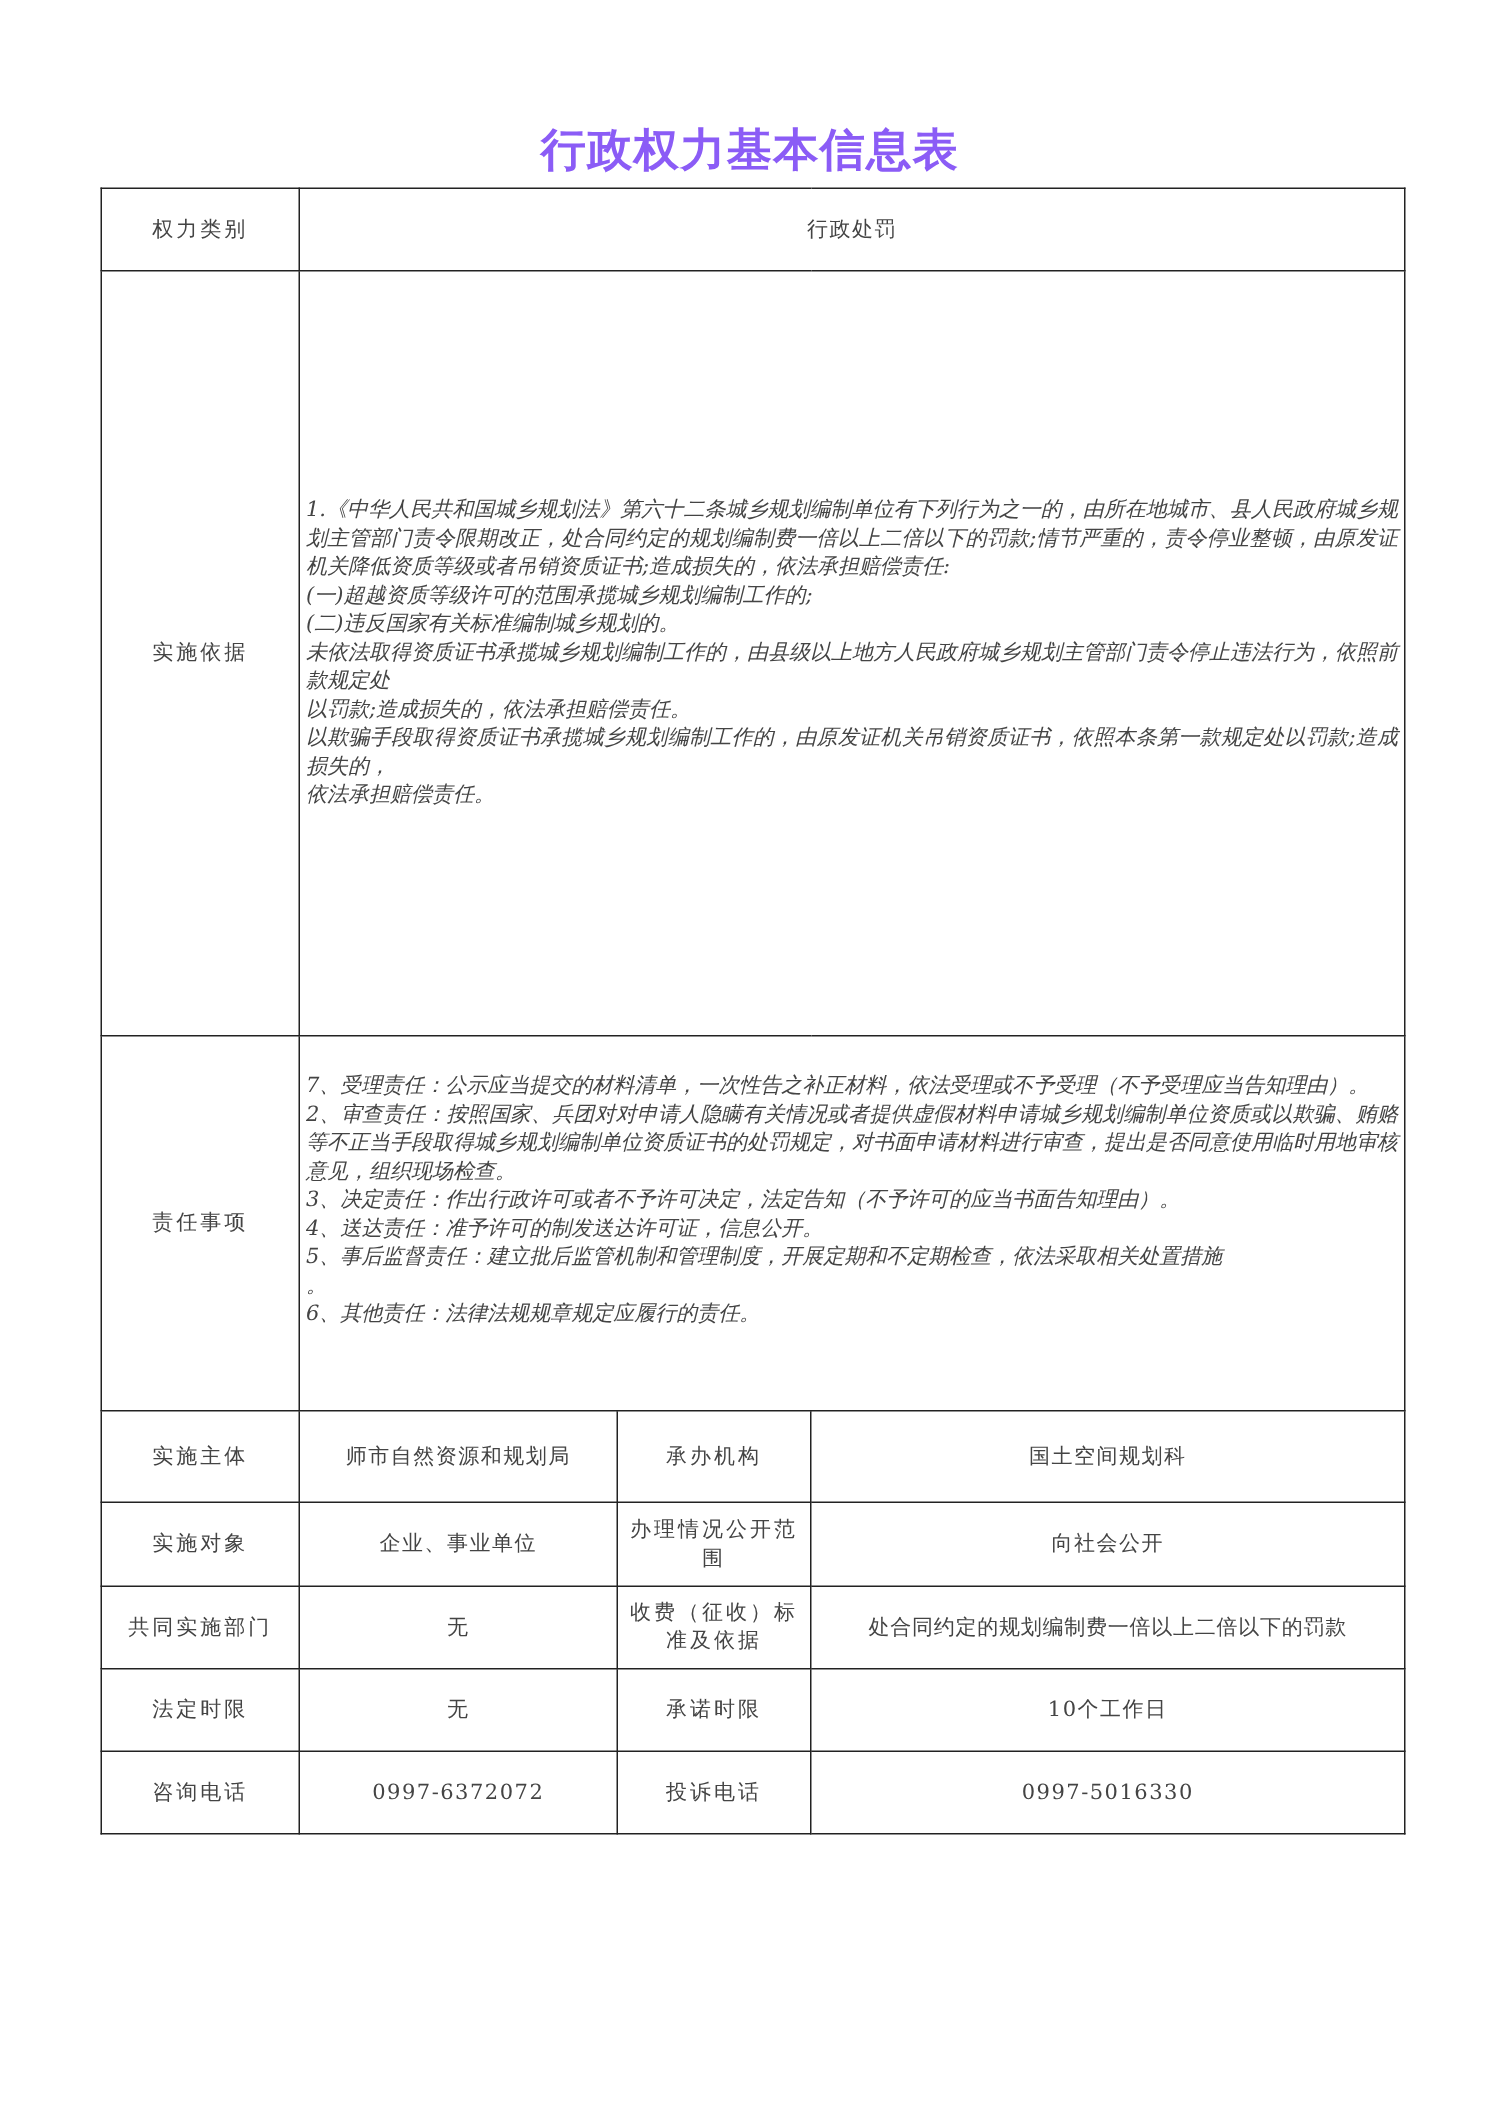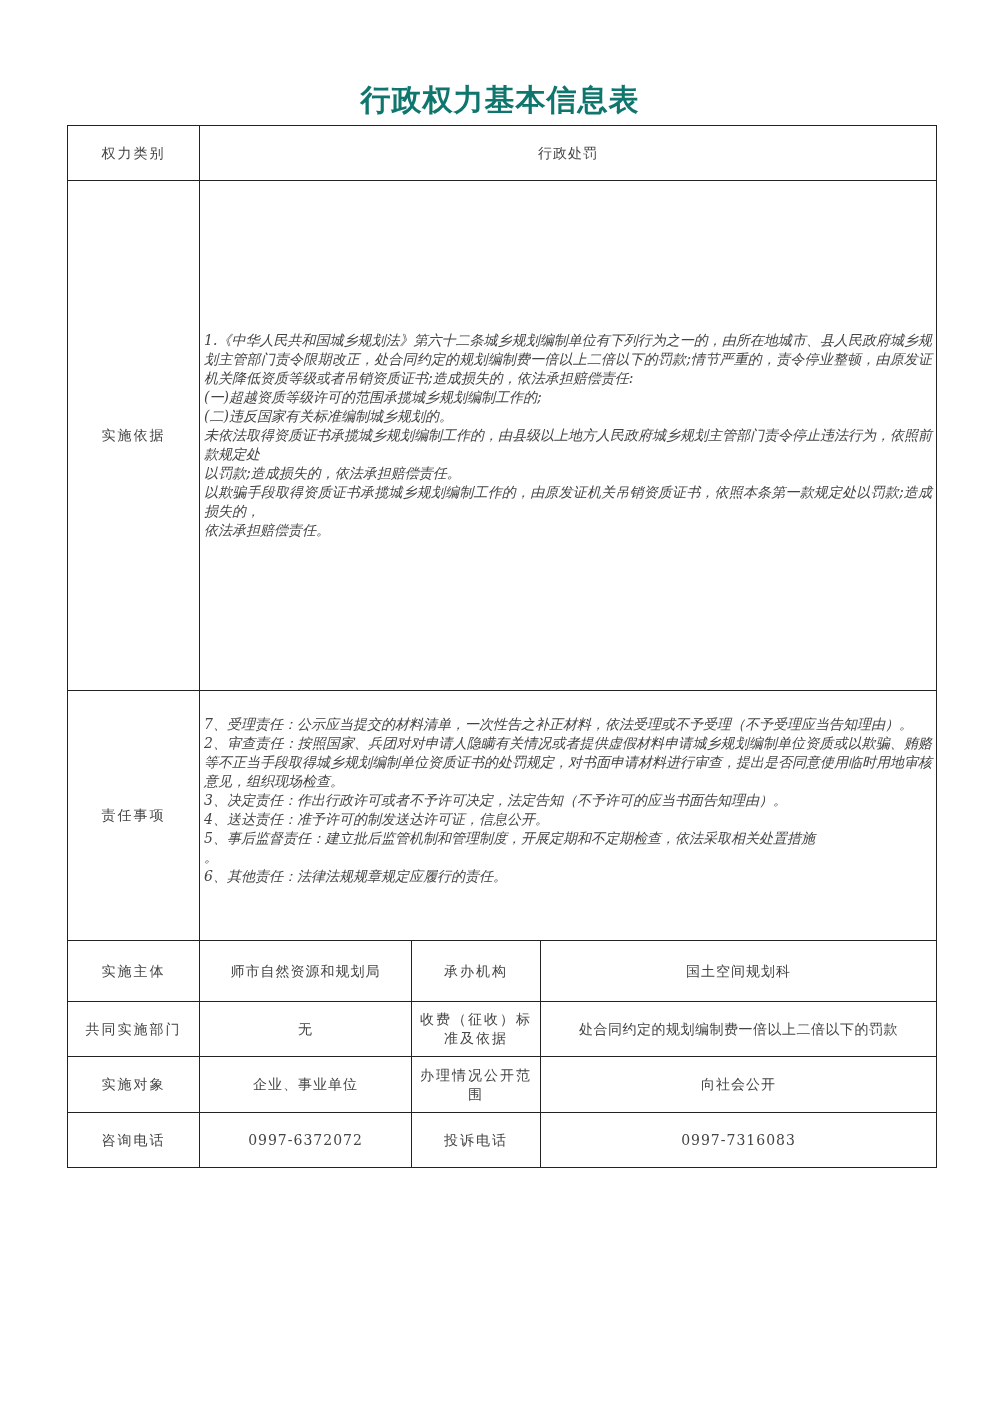--- a/index.html
+++ b/index.html
@@ -1,19 +1,19 @@
 <!DOCTYPE html>
 <html><head>
 <meta charset="utf-8">
 <style>
   html, body { margin: 0; padding: 0; background: #ffffff; }
   body { width: 1000px; height: 1414px; position: relative; overflow: hidden;
          font-family: "DejaVu Serif", "Liberation Serif", serif; color: #333; }
   .title { position: absolute; top: 80px; left: 0; width: 1000px; text-align: center;
-           font-size: 30px; font-weight: bold; color: #0f766e; letter-spacing: 1px;
+           font-size: 30px; font-weight: bold; color: #8b5cf6; letter-spacing: 1px;
            font-family: "DejaVu Serif", "Liberation Serif", serif; }
   table.info { position: absolute; top: 125px; left: 67px; width: 869px;
                border-collapse: collapse; table-layout: fixed; }
   table.info td { border: 1.5px solid #222; font-size: 14px; color: #444;
                   vertical-align: middle; padding: 0 4px; line-height: 19px; }
   td.label { text-align: center; letter-spacing: 2px; color: #555; }
   td.center { text-align: center; letter-spacing: 1px; }
   td.block { text-align: left; padding: 0 3px 0 4px; }
   td.block p { margin: 0; font-style: italic; }
   .justify { text-align: justify; }
@@ -59,32 +59,38 @@
       <p>6、其他责任：法律法规规章规定应履行的责任。</p>
       <div style="height:30px"></div>
     </td>
   </tr>
   <tr style="height:61px">
     <td class="label">实施主体</td>
     <td class="center">师市自然资源和规划局</td>
     <td class="label">承办机构</td>
     <td class="center">国土空间规划科</td>
   </tr>
-  <tr style="height:55px">
-    <td class="label">共同实施部门</td>
-    <td class="center">无</td>
-    <td class="label">收费（征收）标准及依据</td>
-    <td class="center" style="letter-spacing:0.5px">处合同约定的规划编制费一倍以上二倍以下的罚款</td>
-  </tr>
   <tr style="height:56px">
     <td class="label">实施对象</td>
     <td class="center">企业、事业单位</td>
     <td class="label">办理情况公开范围</td>
     <td class="center">向社会公开</td>
   </tr>
   <tr style="height:55px">
+    <td class="label">共同实施部门</td>
+    <td class="center">无</td>
+    <td class="label">收费（征收）标准及依据</td>
+    <td class="center" style="letter-spacing:0.5px">处合同约定的规划编制费一倍以上二倍以下的罚款</td>
+  </tr>
+  <tr style="height:55px">
+    <td class="label">法定时限</td>
+    <td class="center">无</td>
+    <td class="label">承诺时限</td>
+    <td class="center">10个工作日</td>
+  </tr>
+  <tr style="height:55px">
     <td class="label">咨询电话</td>
     <td class="center">0997-6372072</td>
     <td class="label">投诉电话</td>
-    <td class="center">0997-7316083</td>
+    <td class="center">0997-5016330</td>
   </tr>
 </tbody>
   </table>
 
 </body></html>

